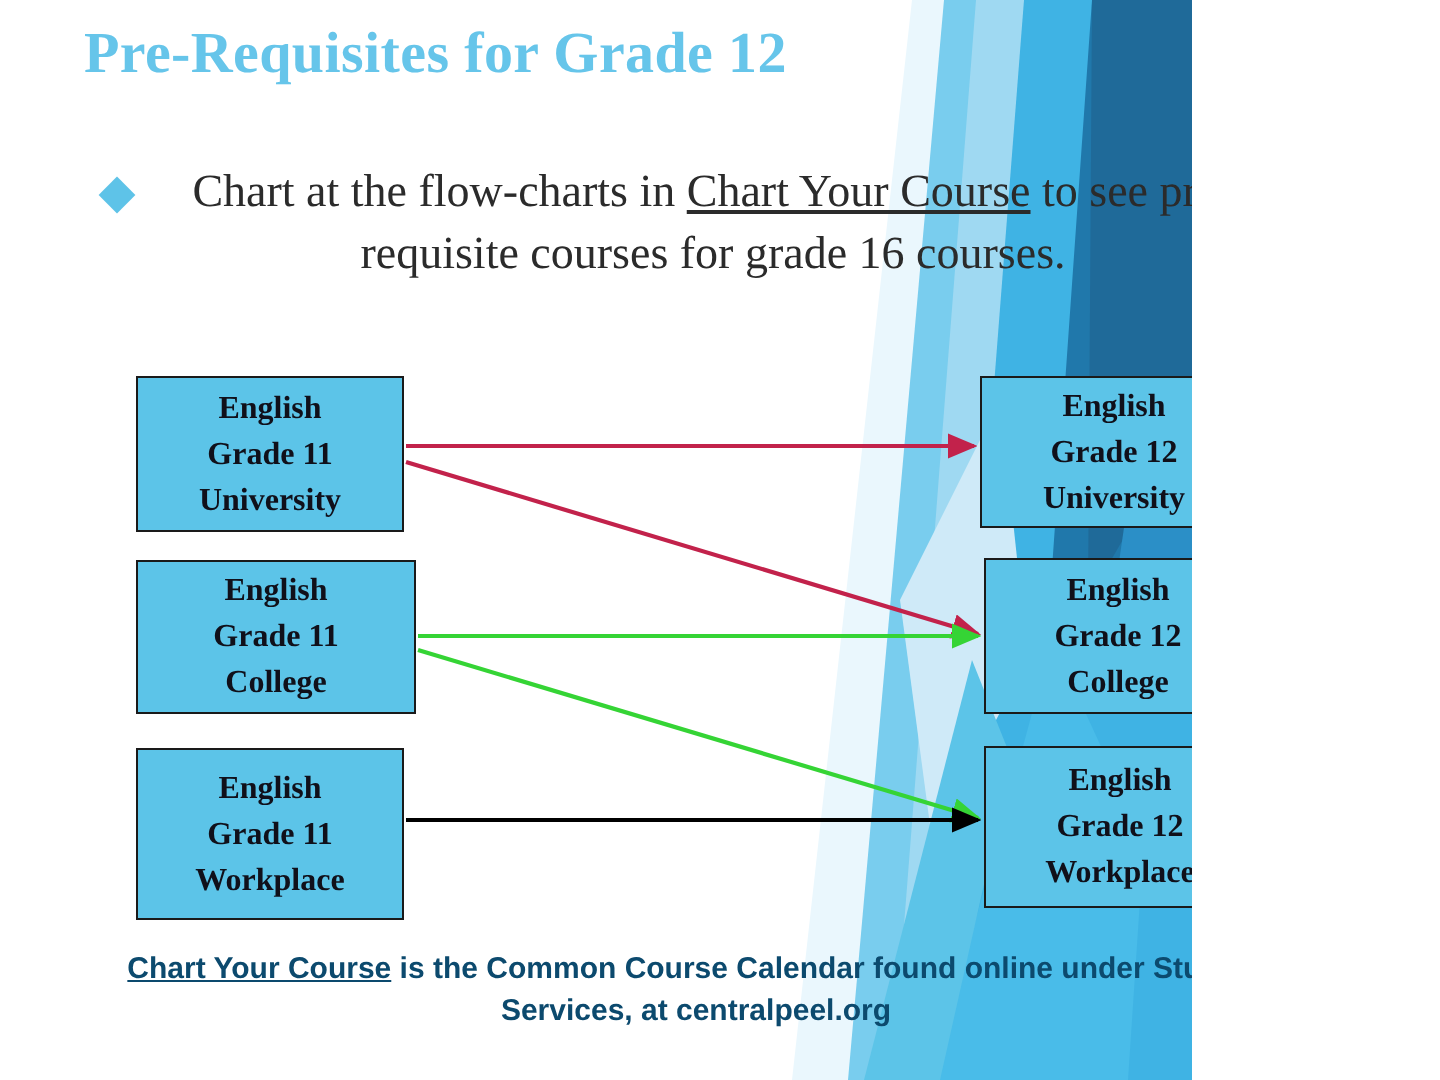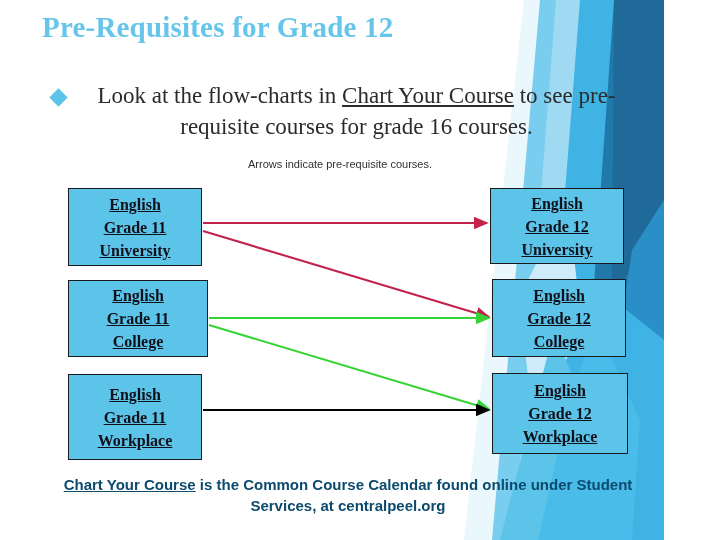--- a/index.html
+++ b/index.html
@@ -2,21 +2,21 @@
 <html><head>
 <meta charset="utf-8">
 <style>
   html, body {
     margin: 0;
     padding: 0;
     background: #ffffff;
   }
   #slide {
     position: relative;
-    width: 664px;
+    width: 596px;
     height: 540px;
     overflow: hidden;
     background: #ffffff;
     font-family: "Liberation Serif", serif;
   }
 
   
   #decor {
     position: absolute;
     top: 0;
@@ -99,21 +99,21 @@
     flex-direction: column;
     align-items: center;
     justify-content: center;
     font-family: "Liberation Serif", serif;
     font-weight: bold;
     font-size: 16px;
     line-height: 23px;
     color: #10101a;
     text-align: center;
   }
-  .node span { display: block; white-space: nowrap; text-decoration: underline; }
+  .node span { display: block; white-space: nowrap; }
 
   
   #n-l0 { left: 68px;  top: 188px; width: 134px; height: 78px; }
   #n-l1 { left: 68px;  top: 280px; width: 140px; height: 77px; }
   #n-l2 { left: 68px;  top: 374px; width: 134px; height: 86px; }
   
   #n-r0 { left: 490px; top: 188px; width: 134px; height: 76px; }
   #n-r1 { left: 492px; top: 279px; width: 134px; height: 78px; }
   #n-r2 { left: 492px; top: 373px; width: 136px; height: 81px; }
 
@@ -148,25 +148,24 @@
     <polygon points="70,540 130,320 176,420 168,540" fill="#49bce9"></polygon>
     <polygon points="54,300 104,200 118,330 70,420" fill="#cfeaf8"></polygon>
     <polygon points="36,540 90,330 110,380 74,540" fill="#5cc4e8"></polygon>
   </svg>
 
   <div id="title">Pre-Requisites for Grade 12</div>
 
   <div id="bullet-block">
     <div id="bullet-row">
       <div id="bullet-marker"></div>
-      <div id="bullet-text"><span>Look at the flow-charts in </span><span class="u">Chart Your Course</span><span> to see pre-requisite courses for grade 16 courses.</span></div>
+      <div id="bullet-text"><span>Chart at the flow-charts in </span><span class="u">Chart Your Course</span><span> to see pre-requisite courses for grade 16 courses.</span></div>
     </div>
   </div>
 
-  <div id="caption">Arrows indicate pre-requisite courses.</div>
 
   <svg id="flow" viewBox="0 0 720 540">
     <defs>
       <marker id="ah-red" markerWidth="7" markerHeight="7" refX="6.2" refY="3" orient="auto">
         <path d="M0,0 L7,3 L0,6 z" fill="#c2224b"></path>
       </marker>
       <marker id="ah-green" markerWidth="7" markerHeight="7" refX="6.2" refY="3" orient="auto">
         <path d="M0,0 L7,3 L0,6 z" fill="#35d435"></path>
       </marker>
       <marker id="ah-black" markerWidth="7" markerHeight="7" refX="6.2" refY="3" orient="auto">

